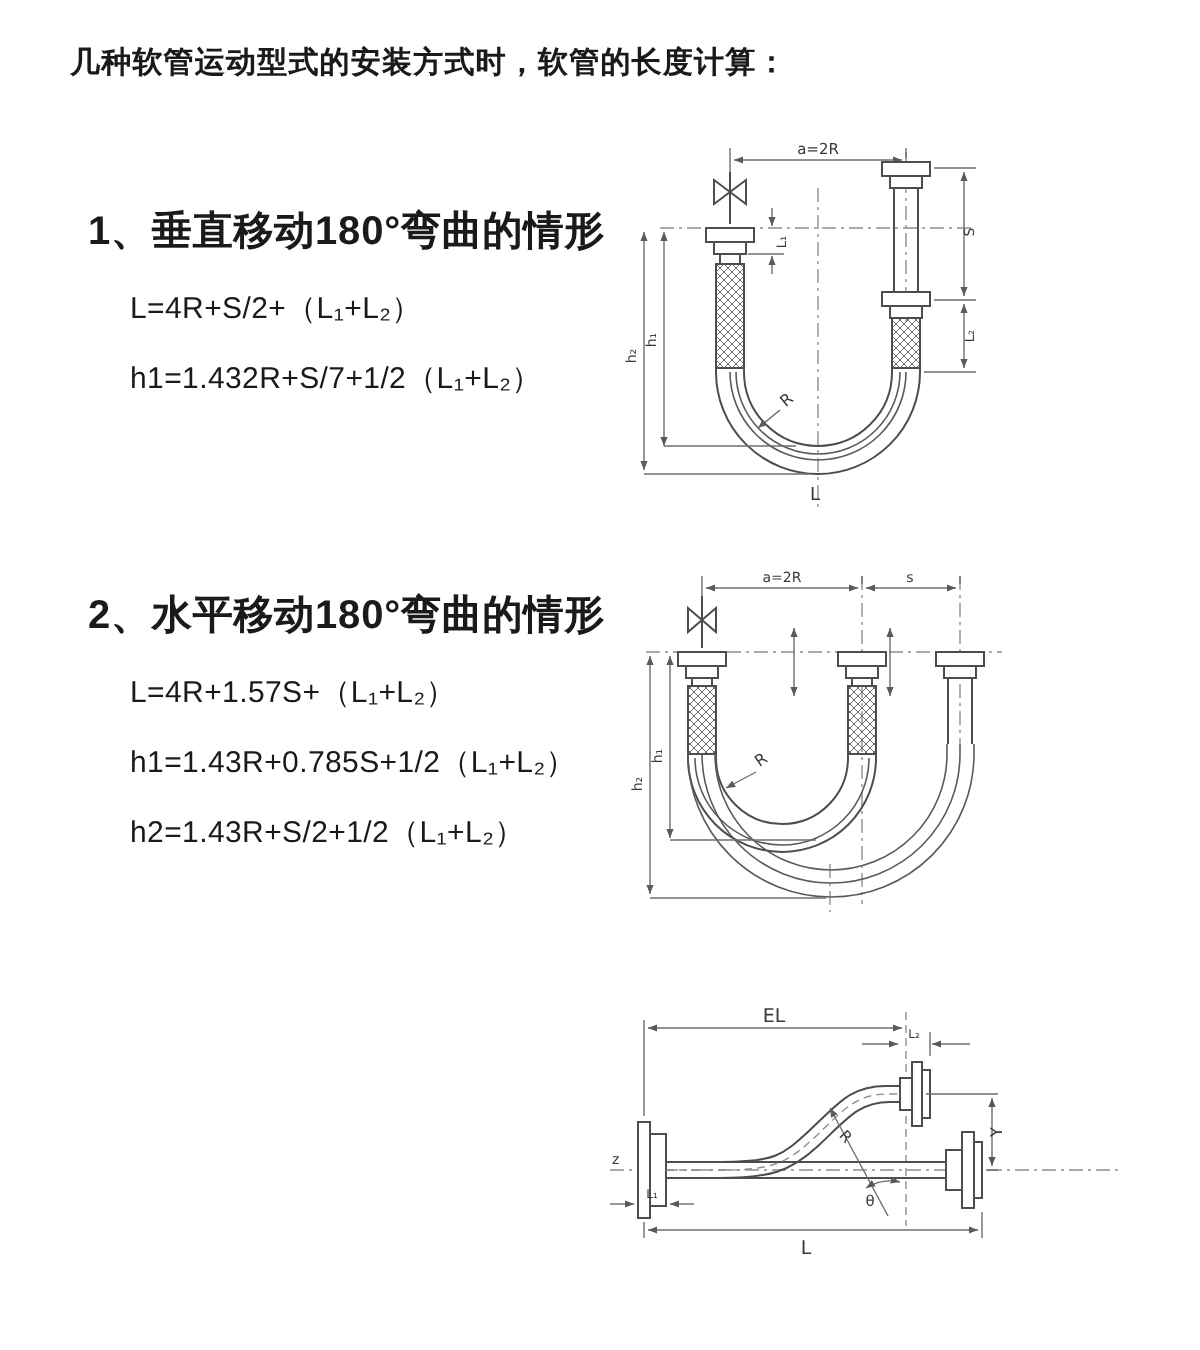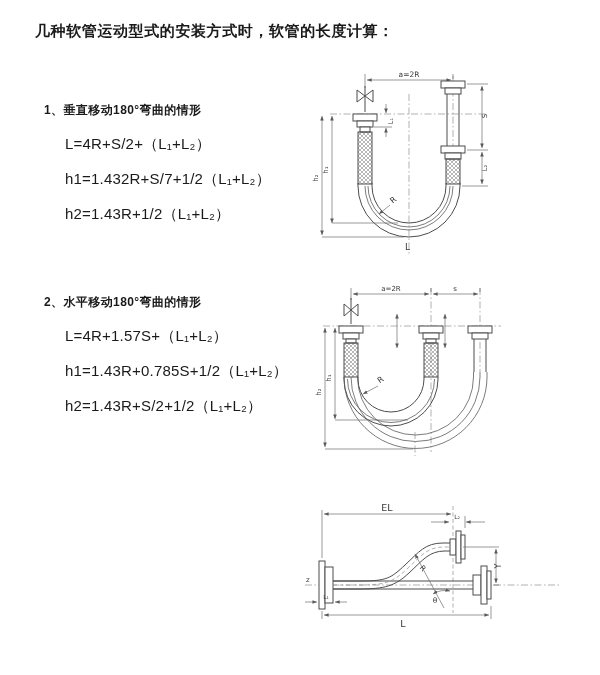--- a/index.html
+++ b/index.html
@@ -5,21 +5,21 @@
   html,body{margin:0;padding:0;background:#fff;}
   .page{
     position:relative;width:600px;height:675px;background:#ffffff;overflow:hidden;
     font-family:"Liberation Sans","DejaVu Sans",sans-serif;color:#1a1a1a;
   }
   .title{
     position:absolute;left:35px;top:22px;font-size:15px;font-weight:600;
     letter-spacing:0.6px;white-space:nowrap;
   }
   .sec{position:absolute;left:44px;}
-  .heading{font-size:12px;font-weight:600;letter-spacing:0.4px;margin:0 0 10px 0;white-space:nowrap;}
+  .heading{font-size:20px;font-weight:600;letter-spacing:0.4px;margin:0 0 10px 0;white-space:nowrap;}
   .formula{font-size:15px;margin:16px 0 13px 21px;letter-spacing:0.2px;white-space:nowrap;}
   svg.diag{position:absolute;}
   .ml{stroke:#4d4d4d;stroke-width:1;fill:none;}
   .tl{stroke:#5a5a5a;stroke-width:0.8;fill:none;}
   .dl{stroke:#6e6e6e;stroke-width:0.7;fill:none;}
   .cl{stroke:#8f8f8f;stroke-width:0.7;fill:none;stroke-dasharray:7 2.5 1.5 2.5;}
   .dsh{stroke:#8f8f8f;stroke-width:0.7;fill:none;stroke-dasharray:4 2.5;}
   .fl{fill:#ffffff;stroke:#4d4d4d;stroke-width:1;}
   .vlv{fill:#ffffff;stroke:#4d4d4d;stroke-width:1;}
   text.dim{font-family:"DejaVu Sans","Liberation Sans",sans-serif;fill:#3a3a3a;}
@@ -28,21 +28,20 @@
 <body>
 
 <div class="page">
 
   <div class="title">几种软管运动型式的安装方式时，软管的长度计算：</div>
 
   <div class="sec" style="top:102px;">
     <div class="heading">1、垂直移动180°弯曲的情形</div>
     <div class="formula">L=4R+S/2+（L₁+L₂）</div>
     <div class="formula">h1=1.432R+S/7+1/2（L₁+L₂）</div>
-    <div class="formula">h2=1.43R+1/2（L₁+L₂）</div>
   </div>
 
   <div class="sec" style="top:294px;">
     <div class="heading">2、水平移动180°弯曲的情形</div>
     <div class="formula">L=4R+1.57S+（L₁+L₂）</div>
     <div class="formula">h1=1.43R+0.785S+1/2（L₁+L₂）</div>
     <div class="formula">h2=1.43R+S/2+1/2（L₁+L₂）</div>
   </div>
 
 

